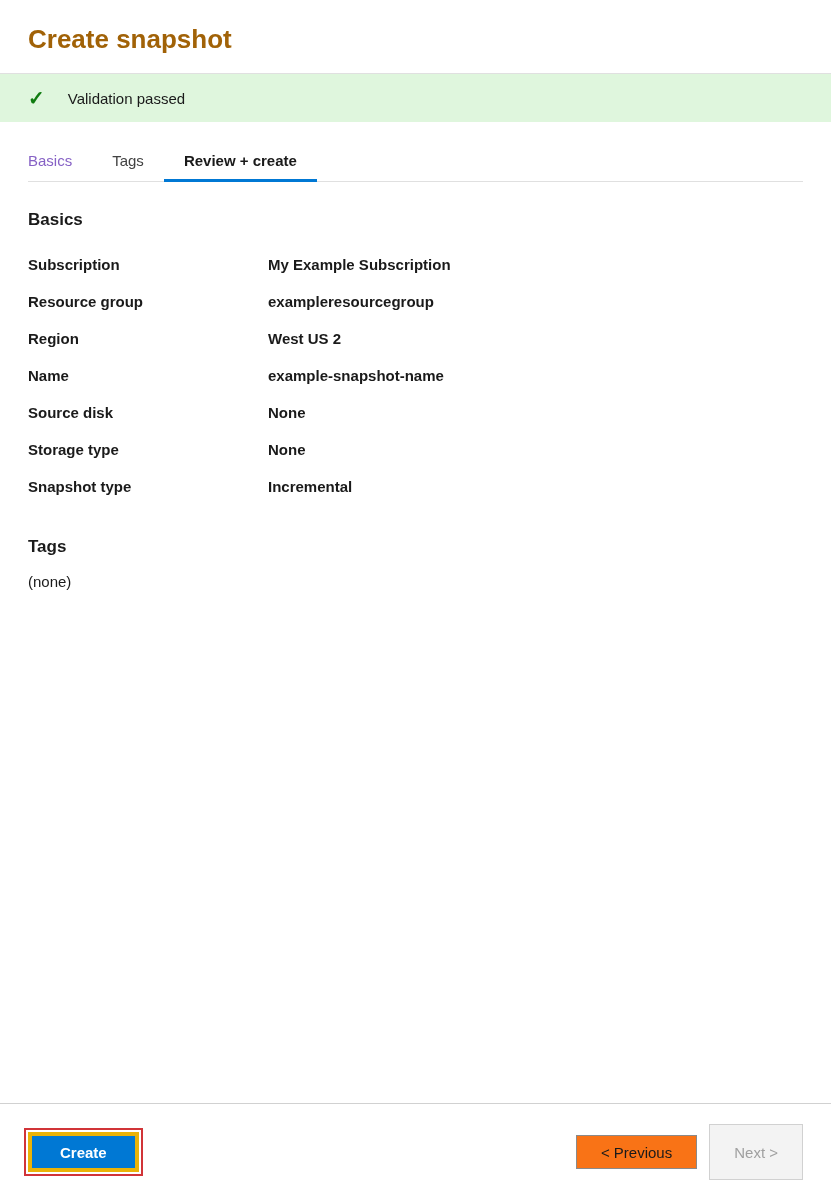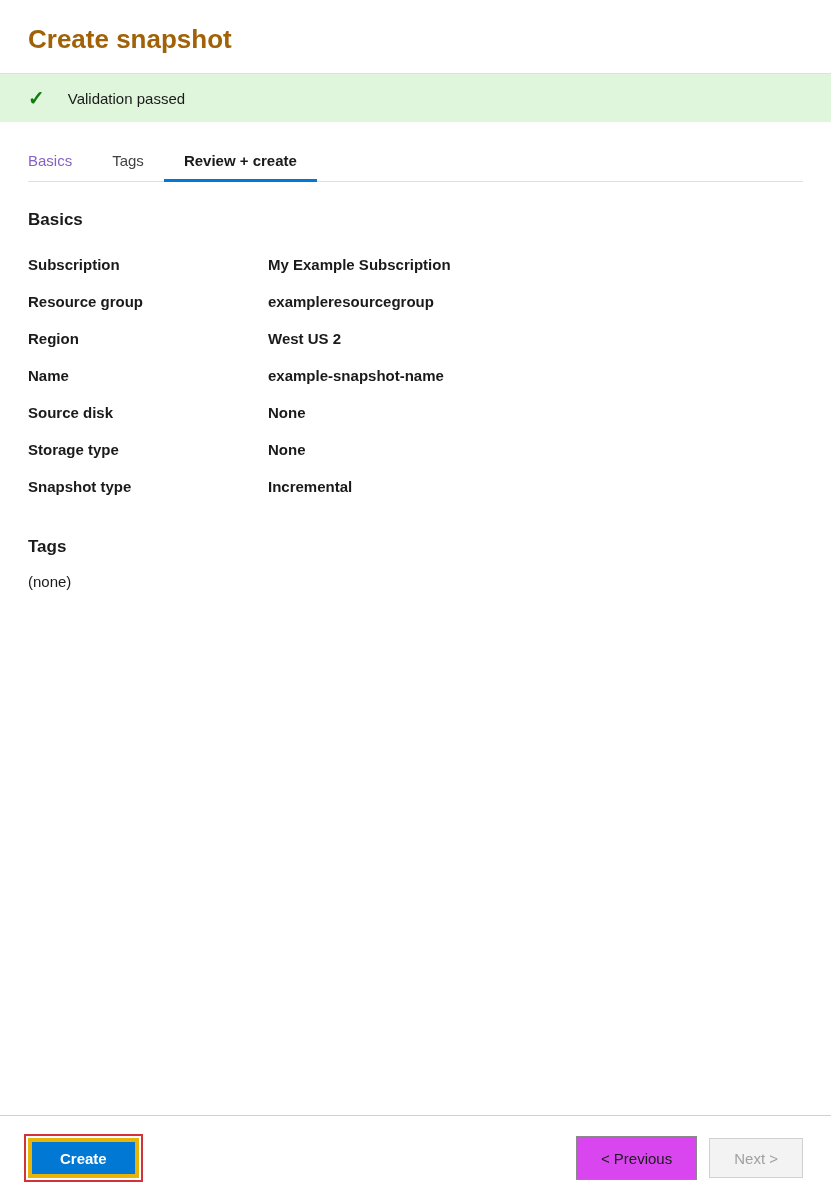--- a/index.html
+++ b/index.html
@@ -161,38 +161,38 @@
       outline-offset: 2px;
       padding: 8px 28px;
       font-size: 15px;
       font-weight: 600;
       cursor: pointer;
       min-width: 100px;
       height: 40px;
     }
 
     .btn-previous {
-      background: #d946ef;
+      background: #f97316;
       color: #1a1a1a;
       border: 1px solid #8a8a8a;
       padding: 8px 24px;
       font-size: 15px;
       cursor: pointer;
       margin-left: auto;
-      height: 44px;
+      height: 34px;
     }
 
     .btn-next {
       background: #f3f3f3;
       color: #a0a0a0;
       border: 1px solid #d1d1d1;
       padding: 8px 24px;
       font-size: 15px;
       cursor: not-allowed;
-      height: 40px;
+      height: 56px;
     }
   </style>
 </head>
 <body>
 
 <div class="page-container">
 
   <div class="page-header">
     <h1 class="page-title">Create snapshot</h1>
   </div>

